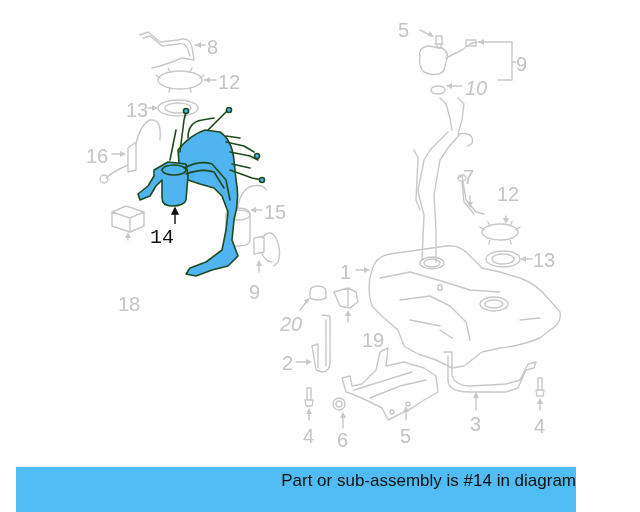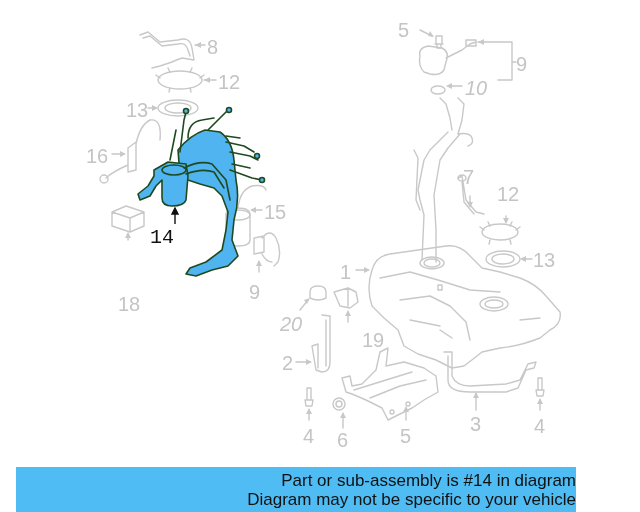--- a/index.html
+++ b/index.html
@@ -181,14 +181,13 @@
 <div class="callout" style="left:338px;top:330px;margin-left:24px;">19</div>
 <div class="callout" style="left:282px;top:353px;">2</div>
 <div class="callout" style="left:303px;top:426px;">4</div>
 <div class="callout" style="left:337px;top:430px;">6</div>
 <div class="callout" style="left:400px;top:426px;">5</div>
 <div class="callout" style="left:470px;top:414px;">3</div>
 <div class="callout" style="left:534px;top:416px;">4</div>
 
 <div id="banner">
   <div>Part or sub-assembly is #14 in diagram</div>
-  <div>Diagram may not be specific to your vehicle</div>
 </div>
 
 </body></html>

